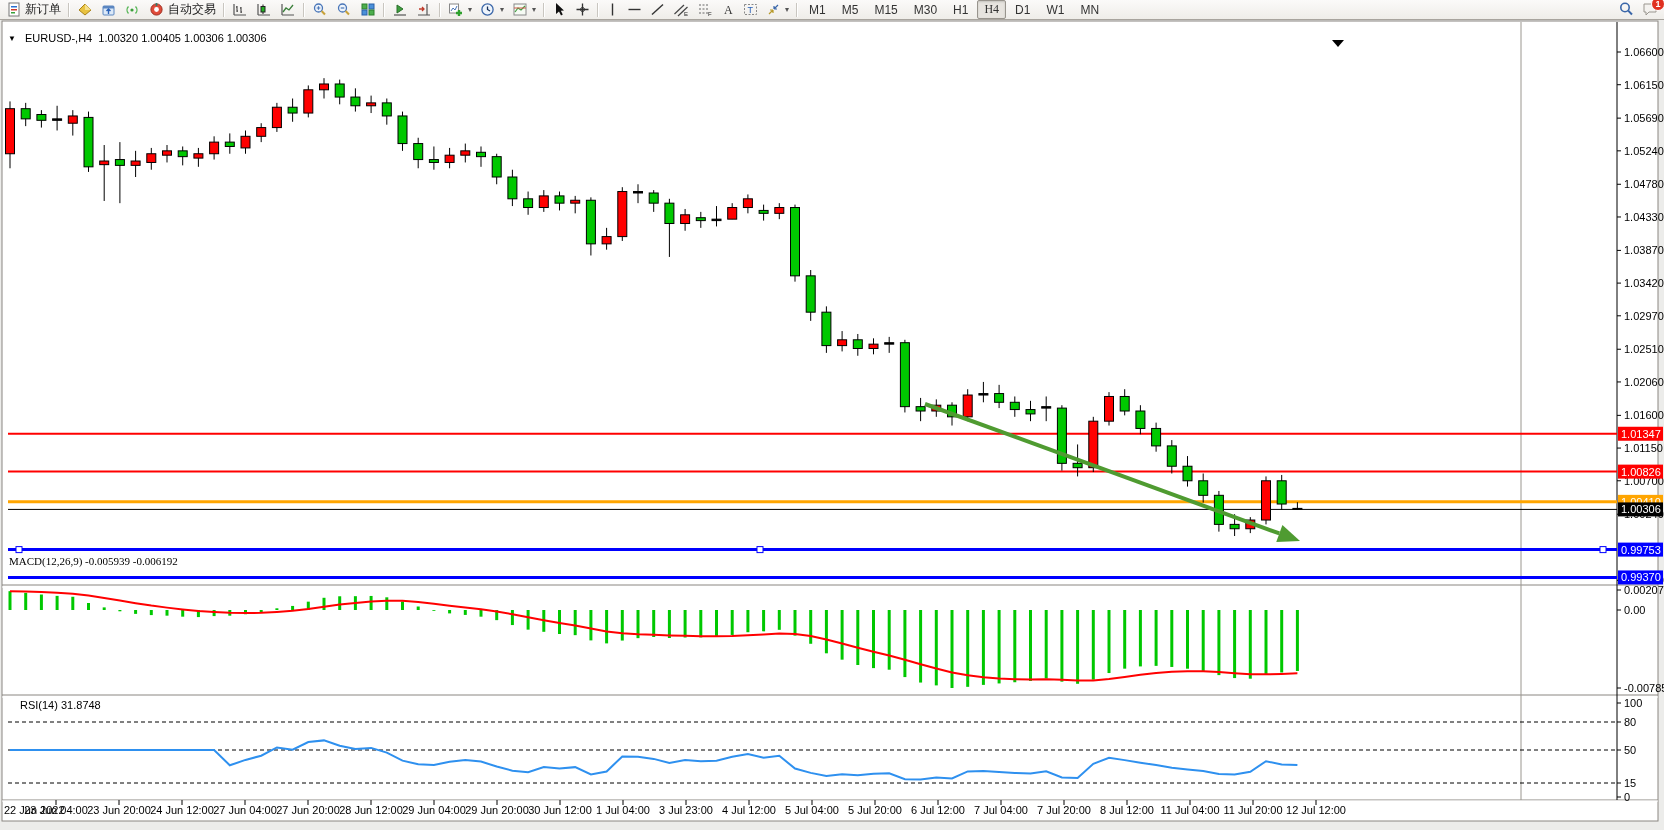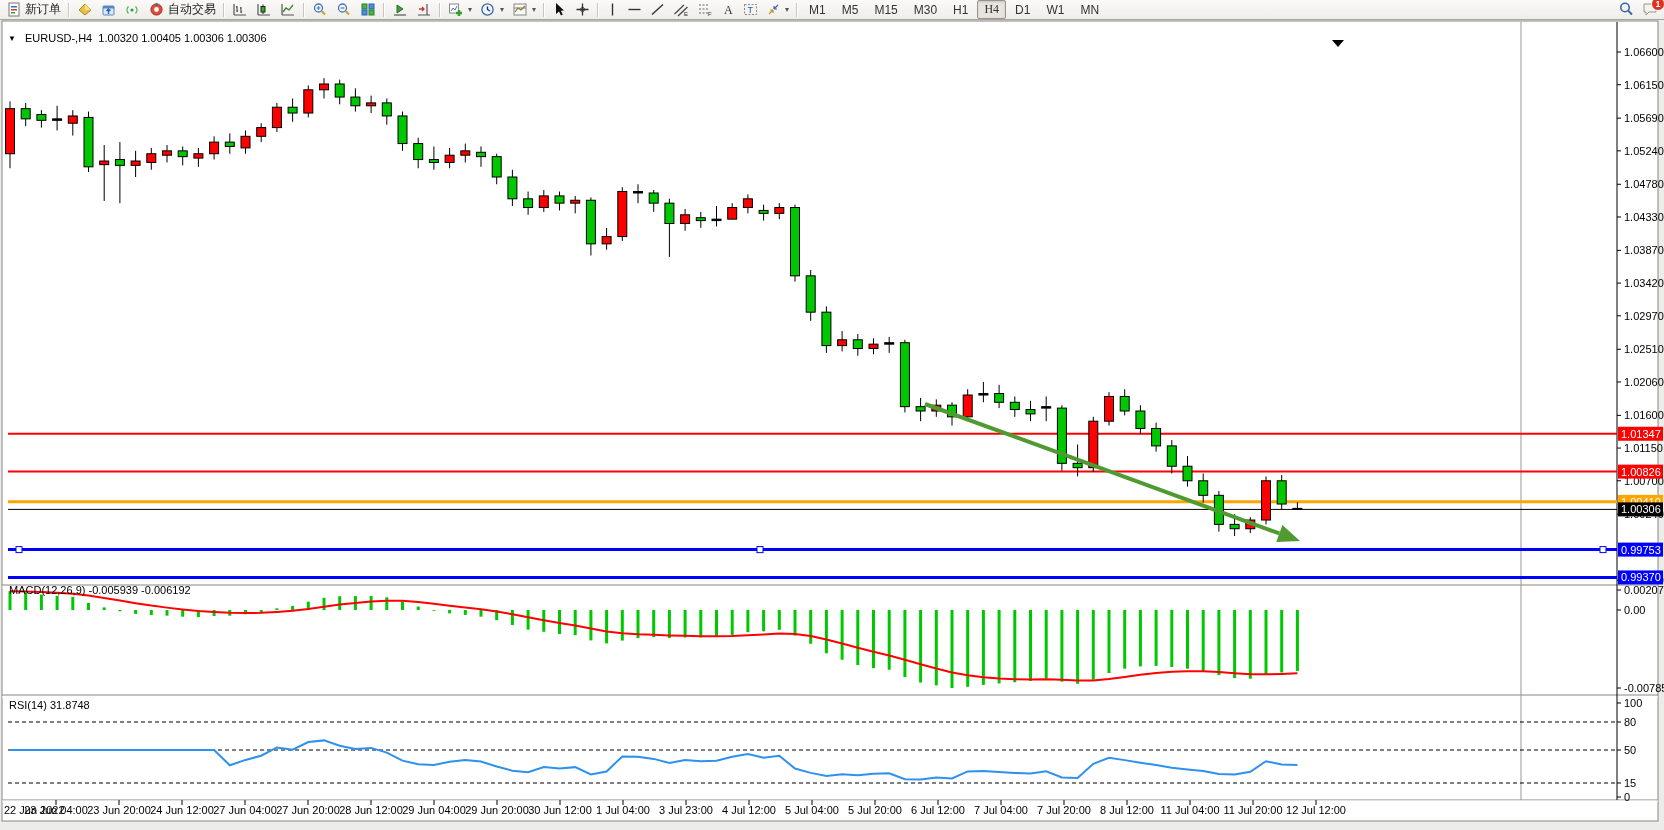--- a/index.html
+++ b/index.html
@@ -17,22 +17,22 @@
   .tf-btn{padding:1px 6px;margin:0 1px;font-size:12px;color:#333;border:1px solid transparent;border-radius:2px;}
   .tf-btn.active{background:#e7e4df;border:1px solid #989younger;border:1px solid #98948d;box-shadow:inset 0 1px 2px rgba(0,0,0,.15);font-family:Liberation Serif, serif;}
   .tb-right{position:absolute;right:5px;top:1px;display:flex;align-items:center;gap:8px;}
   .badge{position:absolute;right:-6px;top:-4px;background:#e03020;color:#fff;font-size:9px;font-weight:bold;
     border-radius:50%;width:12px;height:12px;line-height:12px;text-align:center;border:1px solid #fff;}
   .chat-wrap{position:relative;}
   
   .overlay-label{position:absolute;font-size:11px;color:#000;white-space:nowrap;pointer-events:none;}
   .chart-title{left:8px;top:32px;}
   .chart-title .tri{font-size:8px;margin-right:6px;vertical-align:1px;}
-  .macd-label{left:9px;top:584px;}
-  .rsi-label{left:9px;top:699px;}
+  .macd-label{left:9px;top:555px;font-family:Liberation Serif, serif;}
+  .rsi-label{left:20px;top:699px;}
   svg#chart{position:absolute;left:0;top:0;}
 </style>
 </head>
 <body>
 
 <div class="app">
 
   <div class="toolbar" id="toolbar">
       <div class="tb-btn">
         <span>

